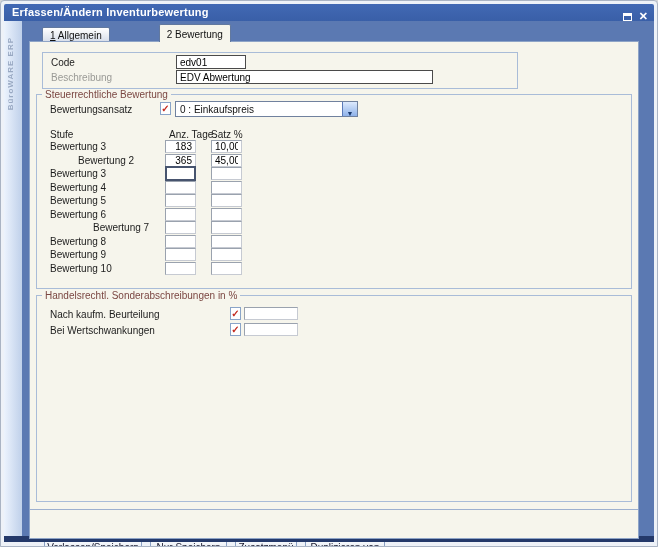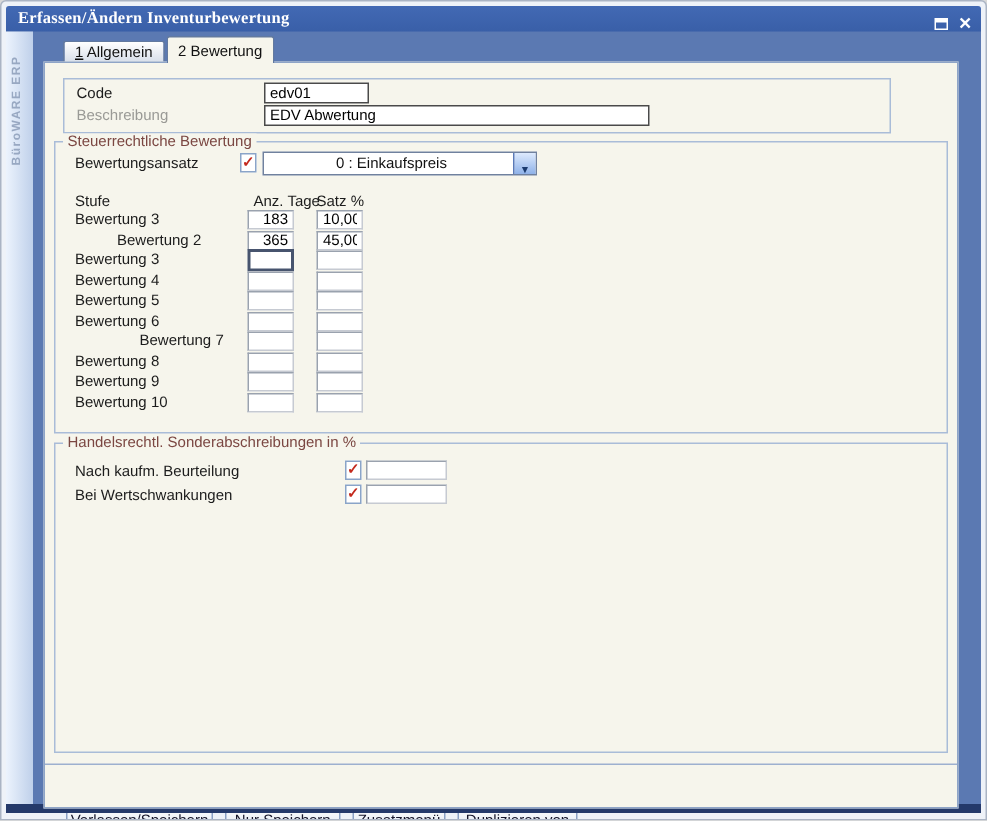--- a/index.html
+++ b/index.html
@@ -5,21 +5,21 @@
   html,body{margin:0;padding:0;background:#d9d9d9;}
   *{box-sizing:border-box;}
   .win{
     position:relative;width:658px;height:547px;
     background:#eef2f8;border:1px solid #aab4c4;border-radius:4px 4px 0 0;
     font-family:"Liberation Sans", sans-serif;overflow:hidden;
   }
   .titlebar{
     position:absolute;left:3px;top:3px;right:3px;height:29px;
     background:linear-gradient(180deg,#4269b4,#33589f);
-    border-radius:2px 2px 0 0;color:#fff;font-family:Liberation Serif, serif;
+    border-radius:2px 2px 0 0;color:#fff;
   }
   .titlebar .title{
     position:absolute;left:8px;top:2px;font-size:11px;font-weight:bold;letter-spacing:0.2px;
   }
   .winbtns{position:absolute;right:6px;top:3px;display:flex;gap:7px;align-items:center;}
   .restore-glyph{display:inline-block;width:9px;height:8px;border:1px solid #fff;border-top:3px solid #fff;}
   .close-glyph{font-size:11px;font-weight:bold;line-height:11px;color:#fff;}
   .body{
     position:absolute;left:3px;top:20px;right:3px;bottom:4px;background:#5b79b2;
   }
@@ -34,28 +34,28 @@
   }
   .navy-strip{position:absolute;left:0;right:0;bottom:0;height:6px;background:#24396a;}
   .tabs{position:absolute;left:26px;top:3px;height:18px;display:flex;align-items:flex-end;padding-left:12px;}
   .tab{
     font-size:10px;color:#111;padding:2px 7px 1px 7px;height:15px;
     background:linear-gradient(180deg,#ffffff,#d6dde9);
     border:1px solid #62799f;border-bottom:none;border-radius:2px 2px 0 0;
     margin-right:1px;position:relative;z-index:1;cursor:default;white-space:pre;
   }
   .tab.active{
-    background:#f6f5ec;height:18px;z-index:3;padding-top:4px;
+    background:#f6f5ec;height:18px;z-index:3;padding-top:4px;margin-left:48px;
   }
   .panel{
     position:absolute;left:25px;top:20px;width:610px;height:498px;
     background:#f6f5ec;border:1px solid #8ea4c7;z-index:2;
   }
   .hline{position:absolute;left:0;right:0;top:467px;height:1px;background:#9db0cf;}
-  .box1{position:absolute;left:12px;top:10px;width:552px;height:37px;border:1px solid #a9bcd8;}
+  .box1{position:absolute;left:12px;top:10px;width:476px;height:37px;border:1px solid #a9bcd8;}
   .grp{position:absolute;left:6px;width:596px;border:1px solid #a9bcd8;}
   .grp1{top:52px;height:195px;}
   .grp2{top:253px;height:207px;}
   .grp-title{
     position:absolute;top:-6px;left:5px;background:#f6f5ec;padding:0 3px;
     font-size:10px;color:#7b4742;
   }
   .lbl{position:absolute;font-size:10px;color:#1c1c1c;white-space:nowrap;}
   .lbl.dim{color:#9a9a96;}
   .hdr{position:absolute;font-size:10px;color:#1c1c1c;white-space:nowrap;}
@@ -69,21 +69,21 @@
   input.satz{left:181px;}
   input.focused{border:2px solid #47546e;height:15px;margin-top:-1px;}
   .checkicon{
     position:absolute;width:11px;height:13px;background:#fff;border:1px solid #8aa4c8;
     font-size:10px;line-height:12px;text-align:center;color:#c42a1e;font-weight:bold;cursor:pointer;
   }
   .combo{
     position:absolute;left:145px;top:59px;width:183px;height:16px;background:#fff;
     border:1px solid #70819e;cursor:default;
   }
-  .combo .combo-text{position:absolute;left:4px;top:2px;font-size:10px;color:#111;white-space:nowrap;margin-left:44px;}
+  .combo .combo-text{position:absolute;left:4px;top:2px;font-size:10px;color:#111;white-space:nowrap;}
   .combo .combo-btn{
     position:absolute;right:0;top:0;bottom:0;width:15px;
     background:linear-gradient(180deg,#ddeafd,#8fb2e9);
     border-left:1px solid #5a7ab8;text-align:center;cursor:pointer;
   }
   .combo .combo-btn span{font-size:7px;color:#1a3a6e;line-height:14px;}
   .btnbar{position:absolute;left:25px;top:514px;width:610px;height:24px;}
   .btn{
     position:absolute;top:3px;height:18px;font-family:"Liberation Sans",sans-serif;
     font-size:10px;color:#15152a;text-align:center;

